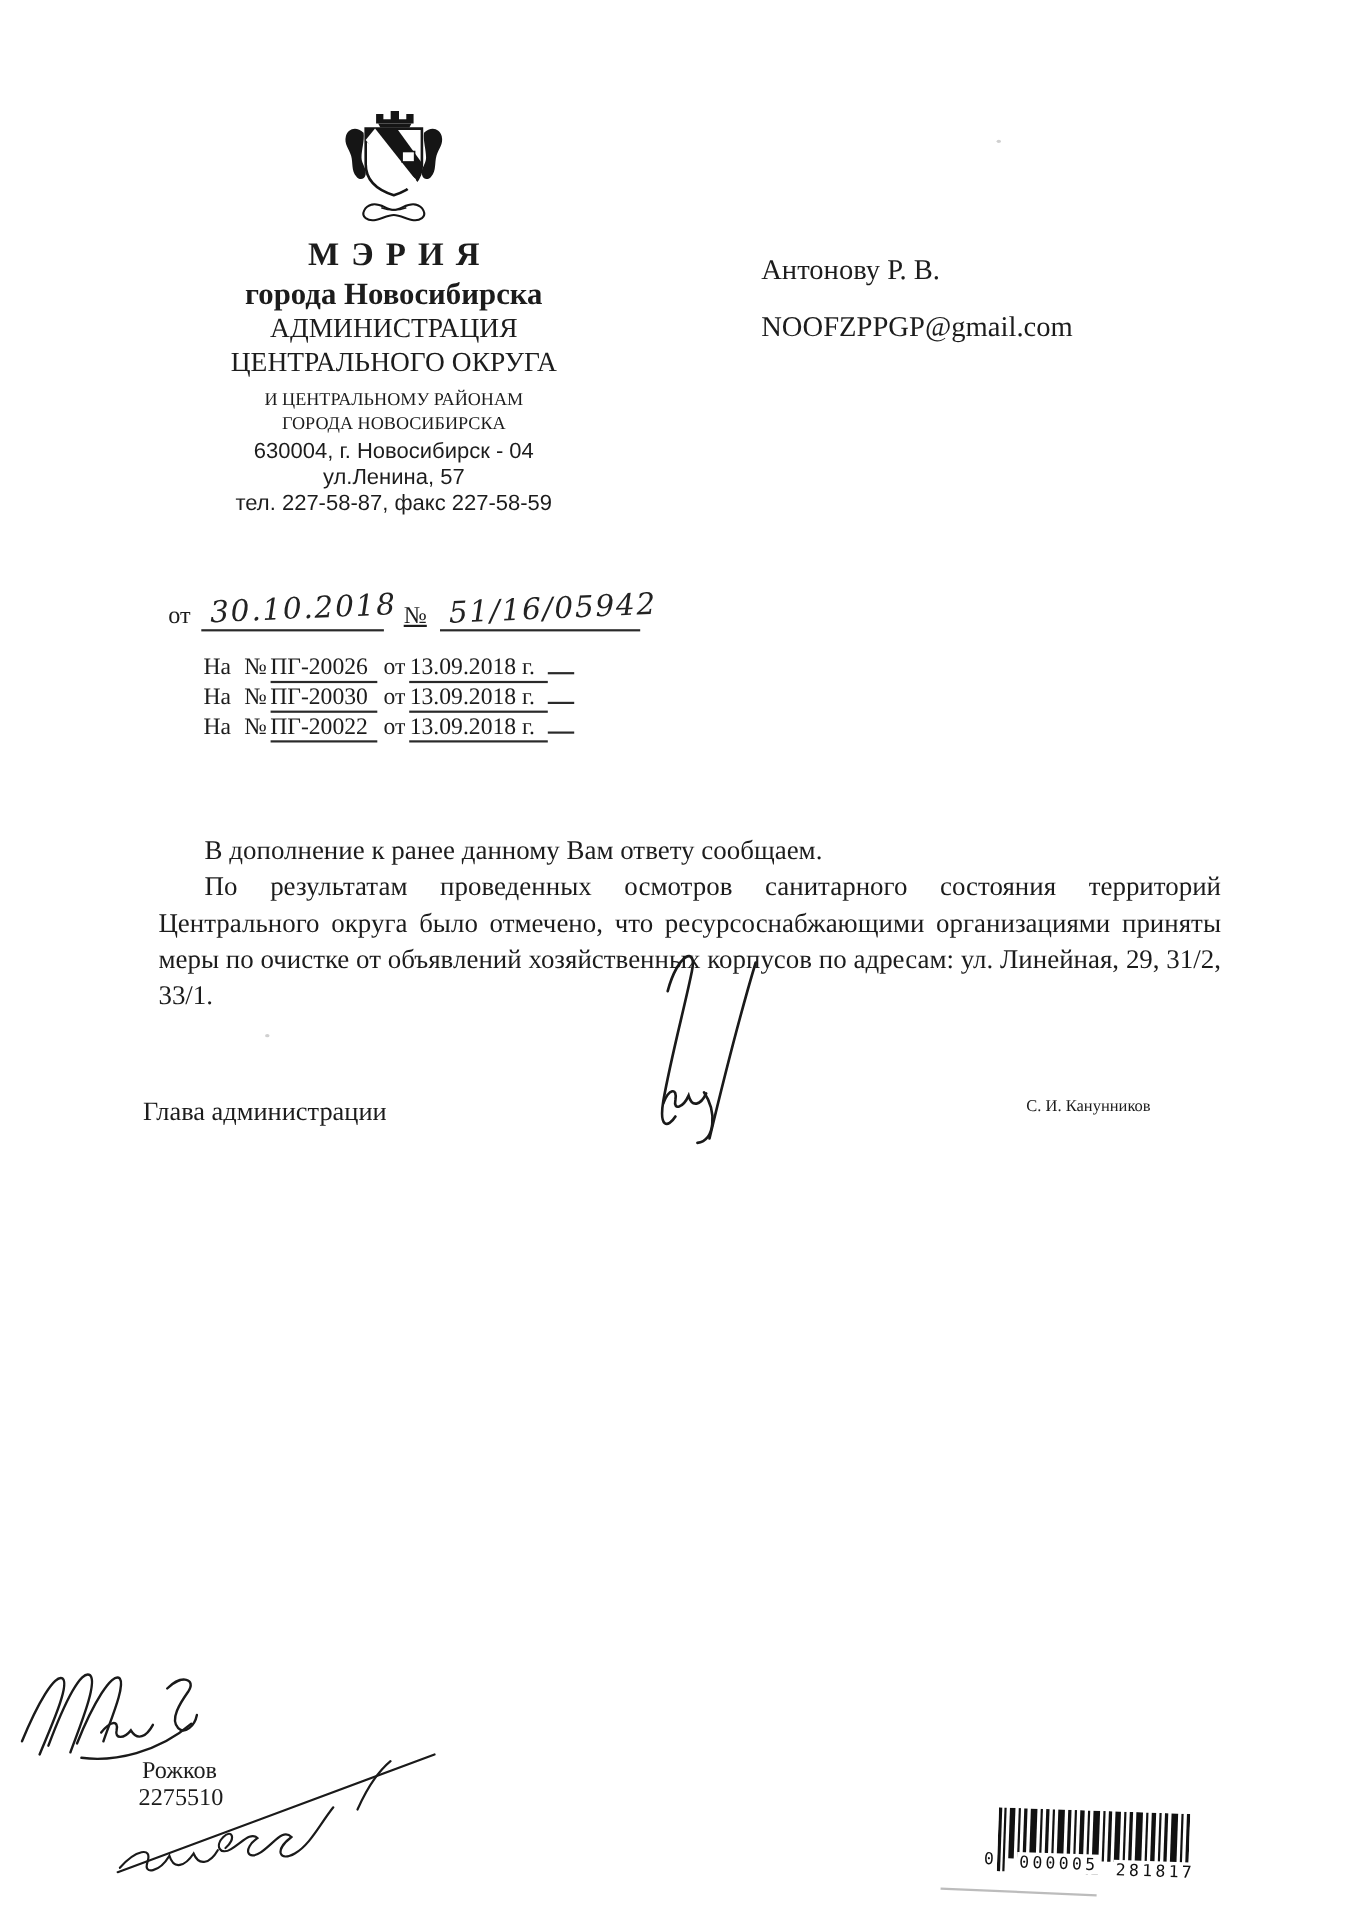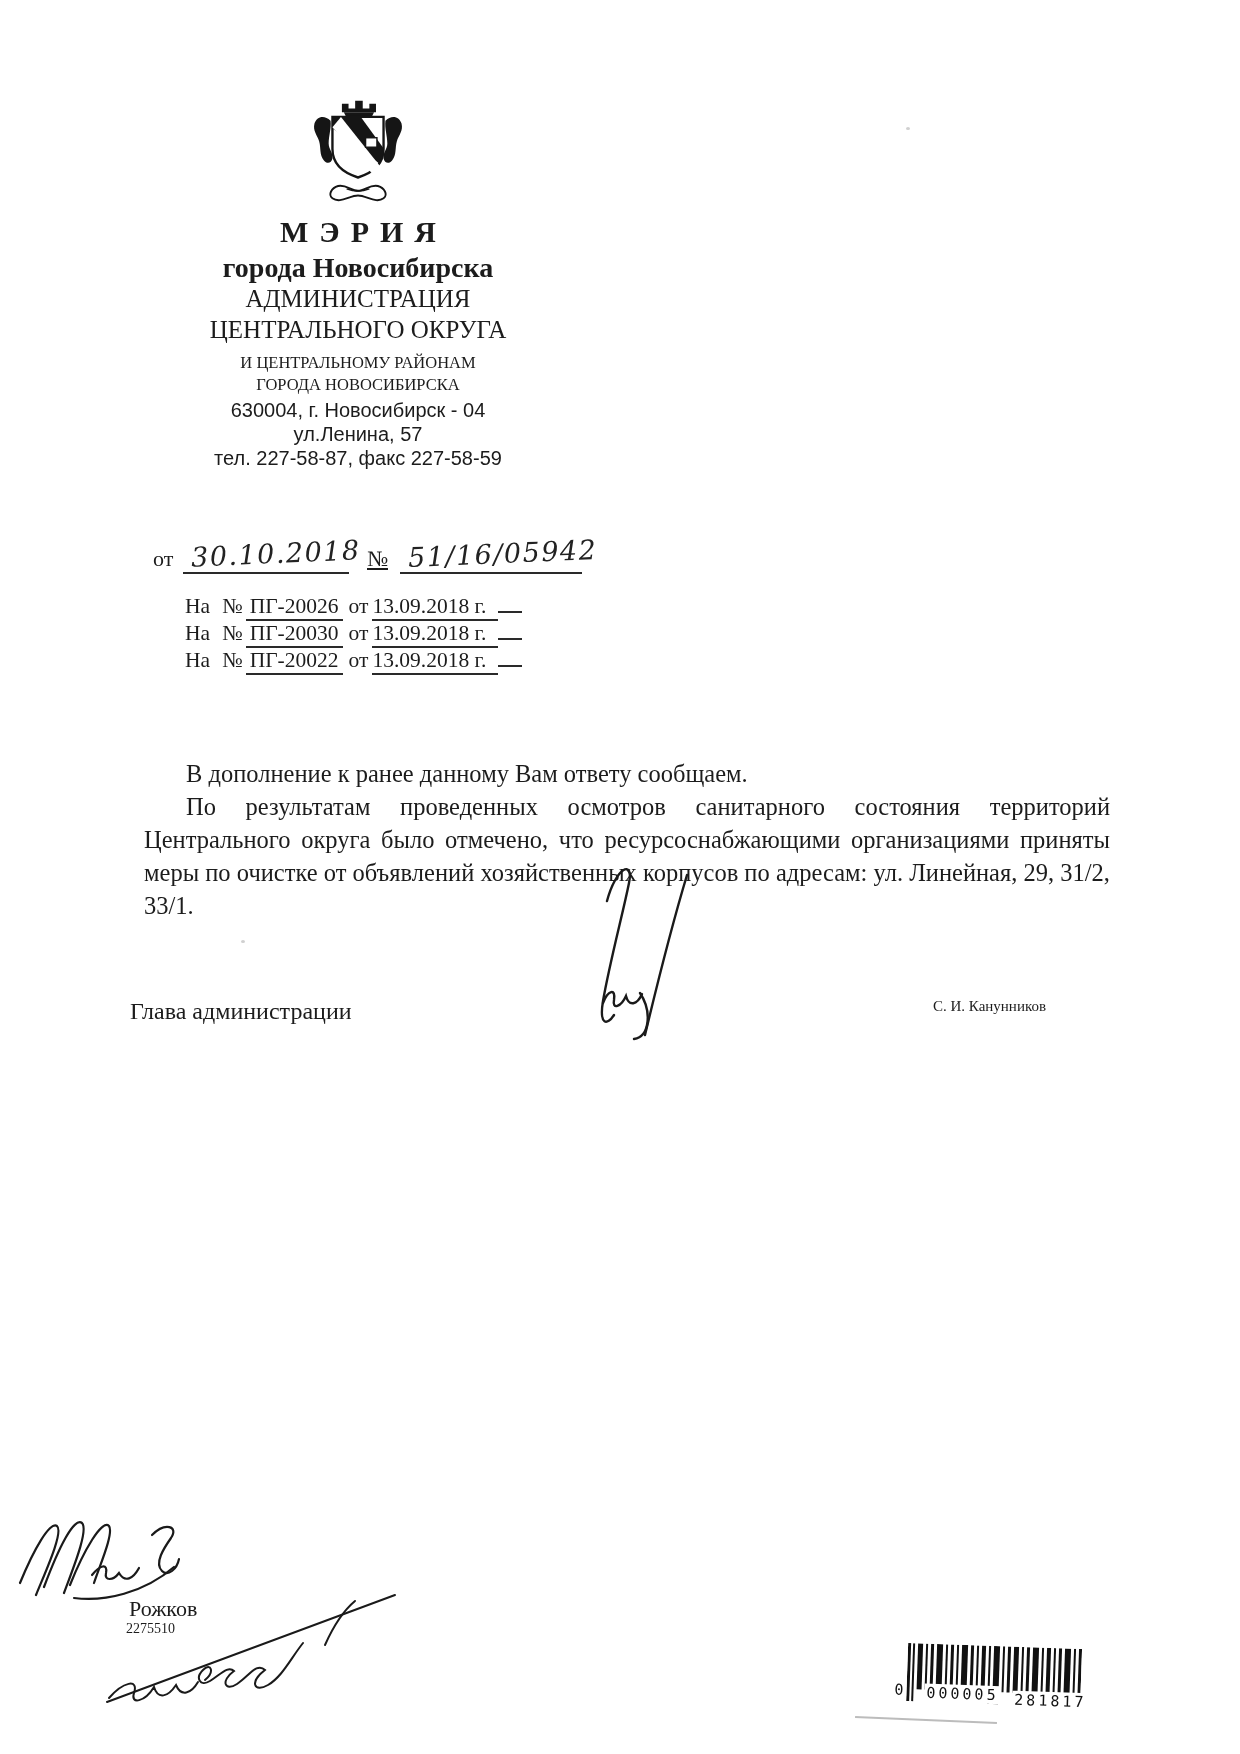--- a/index.html
+++ b/index.html
@@ -28,40 +28,40 @@
     position:absolute; left:8px; bottom:3px; white-space:nowrap;
     font-family:"DejaVu Serif", serif; font-style:italic; font-size:27px;
     transform:rotate(-2.5deg); letter-spacing:1.5px; color:#222;
   }
   
   .refs { position:absolute; left:185px; top:591px; font-size:21.5px; }
   .ref-row { height:27px; white-space:nowrap; }
   .ref-prefix { margin-right:12px; }
   .ref-nosign { margin-right:3px; }
   .u { display:inline-block; border-bottom:2px solid #2a2a2a; }
-  .ref-num { width:97px; margin-right:6px;text-align:center; }
+  .ref-num { width:97px; margin-right:6px; }
   .ref-ot { margin-right:4px; }
   .ref-date { width:126px; }
   .ref-tail { width:24px; height:20px; }
   
   .recipient { position:absolute; left:692px; top:231px; font-size:26px; }
   .recipient .email { margin-top:21px; }
   
   .body-text { position:absolute; left:112px; top:757px; width:966px;
     font-size:24.5px; line-height:33px; text-align:justify;margin-left:32px; }
   .body-text p { margin:0; text-indent:42px; }
   
   .post-title { position:absolute; left:130px; top:998px; font-size:24px; }
   .signer-name { position:absolute; left:933px; top:998px; font-size:15px; }
   .sig-center { position:absolute; left:550px; top:853px; width:165px; height:195px; }
   
   .sig-a { position:absolute; left:12px; top:1505px; width:215px; height:105px; }
   .sig-b { position:absolute; left:95px; top:1570px; width:315px; height:145px; }
   .executor-name { position:absolute; left:129px; top:1596px; font-size:22px; }
-  .executor-phone { position:absolute; left:126px; top:1621px; font-size:14px; }
+  .executor-phone { position:absolute; left:126px; top:1621px; font-size:22px; }
   .barcode { position:absolute; left:895px; top:1646px; width:198px; height:64px; transform:rotate(2deg); }
   .barcode svg { position:absolute; left:12px; top:0; }
   .bc-digit { position:absolute; top:40px; font-family:"DejaVu Sans Mono", monospace;
     font-size:15px; letter-spacing:3px; background:#fff; padding:0 2px; color:#111; }
   .bc-0 { left:-2px; top:38px; background:transparent; }
   .bc-g1 { left:30px; }
   .bc-g2 { left:118px; top:44px; }
   .faint-line { position:absolute; left:855px; top:1719px; width:142px; height:2px;
     background:#8f8f8f; opacity:.6; transform:rotate(2.5deg); }
   .speck { position:absolute; width:4px; height:3px; background:#777; opacity:.35; border-radius:50%; }
@@ -128,20 +128,24 @@
       <span class="ref-prefix">На</span><span class="ref-nosign">№</span><span class="u ref-num">ПГ-20026</span><span class="ref-ot">от</span><span class="u ref-date">13.09.2018 г.</span><span class="u ref-tail"></span>
     </div>
     <div class="ref-row">
       <span class="ref-prefix">На</span><span class="ref-nosign">№</span><span class="u ref-num">ПГ-20030</span><span class="ref-ot">от</span><span class="u ref-date">13.09.2018 г.</span><span class="u ref-tail"></span>
     </div>
     <div class="ref-row">
       <span class="ref-prefix">На</span><span class="ref-nosign">№</span><span class="u ref-num">ПГ-20022</span><span class="ref-ot">от</span><span class="u ref-date">13.09.2018 г.</span><span class="u ref-tail"></span>
     </div>
   </div>
 
+  <div class="recipient">
+    <div class="name">Антонову Р. В.</div>
+    <div class="email">NOOFZPPGP@gmail.com</div>
+  </div>
 
   <div class="body-text">
     <p>В дополнение к ранее данному Вам ответу сообщаем.</p>
     <p>По результатам проведенных осмотров санитарного состояния территорий Центрального округа было отмечено, что ресурсоснабжающими организациями приняты меры по очистке от объявлений хозяйственных корпусов по адресам: ул. Линейная, 29, 31/2, 33/1.</p>
   </div>
 
   <div class="post-title">Глава администрации</div>
   <div class="sig-center">
     <svg viewBox="0 0 165 195" width="165" height="195" aria-hidden="true">
       <g fill="none" stroke="#1a1a1a" stroke-width="2.4" stroke-linecap="round">

